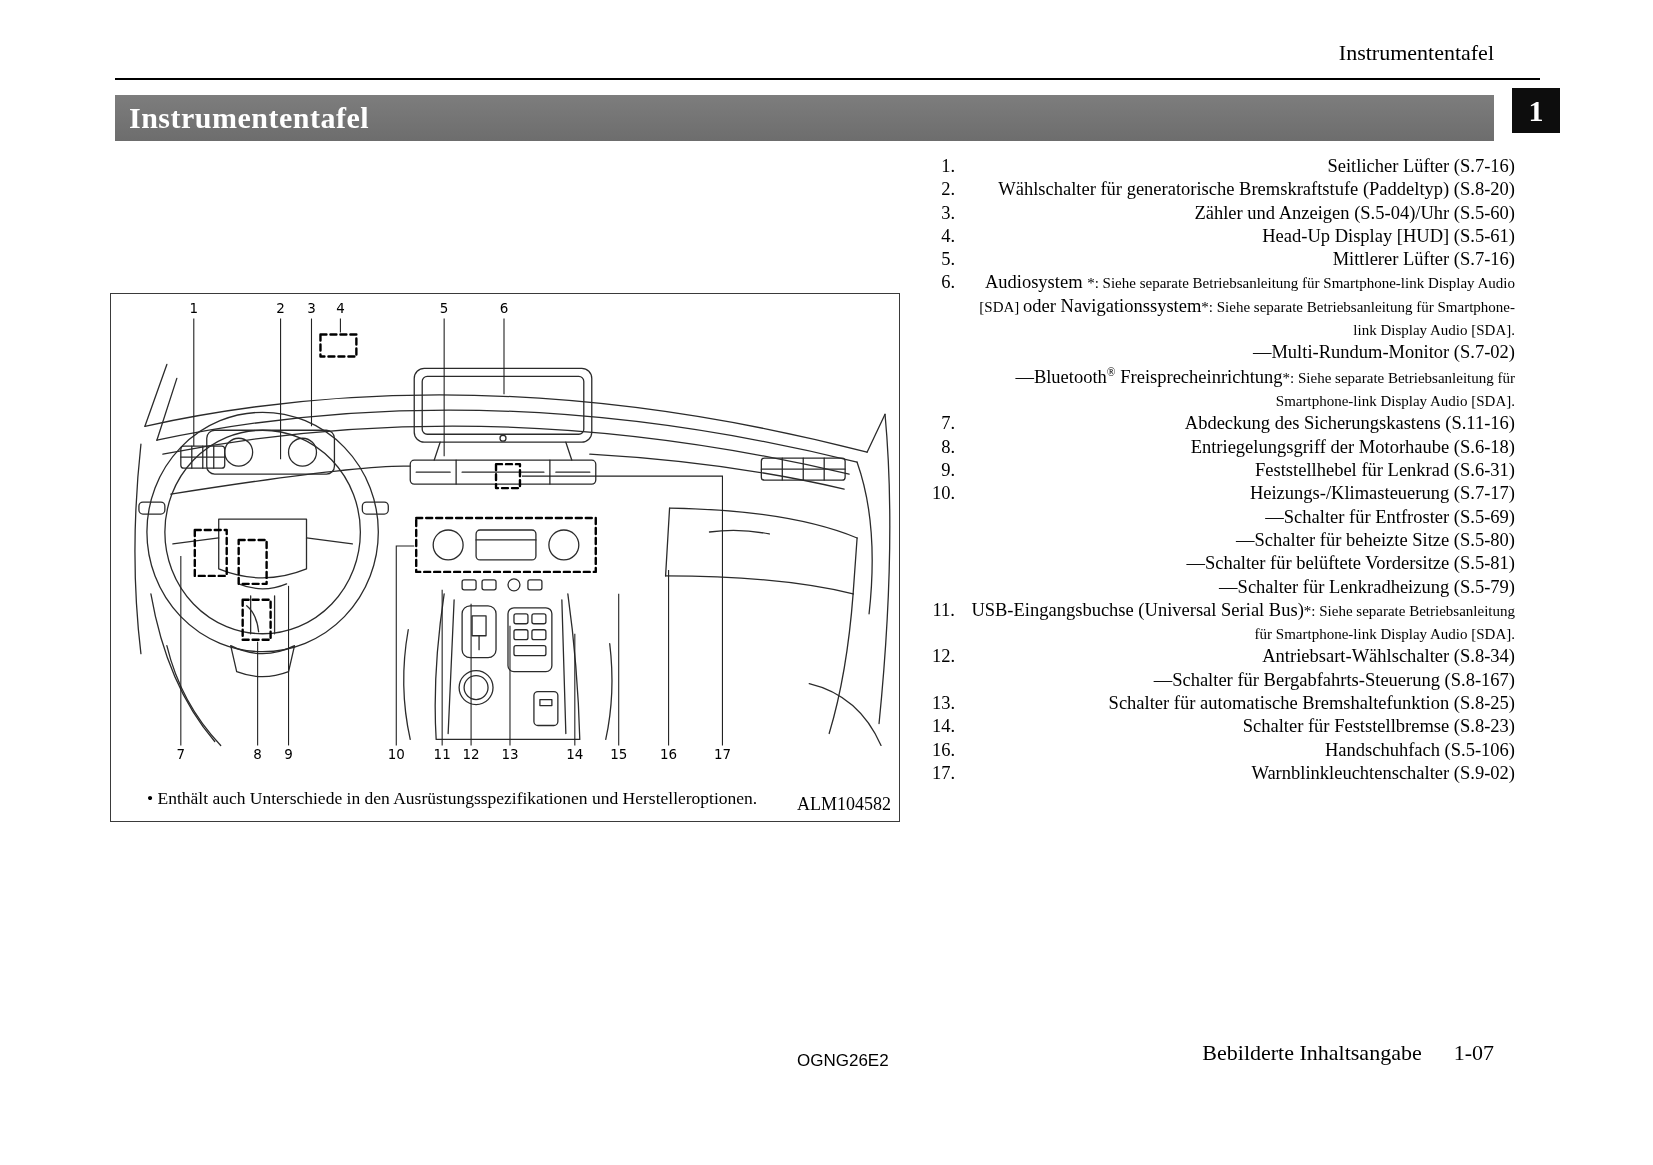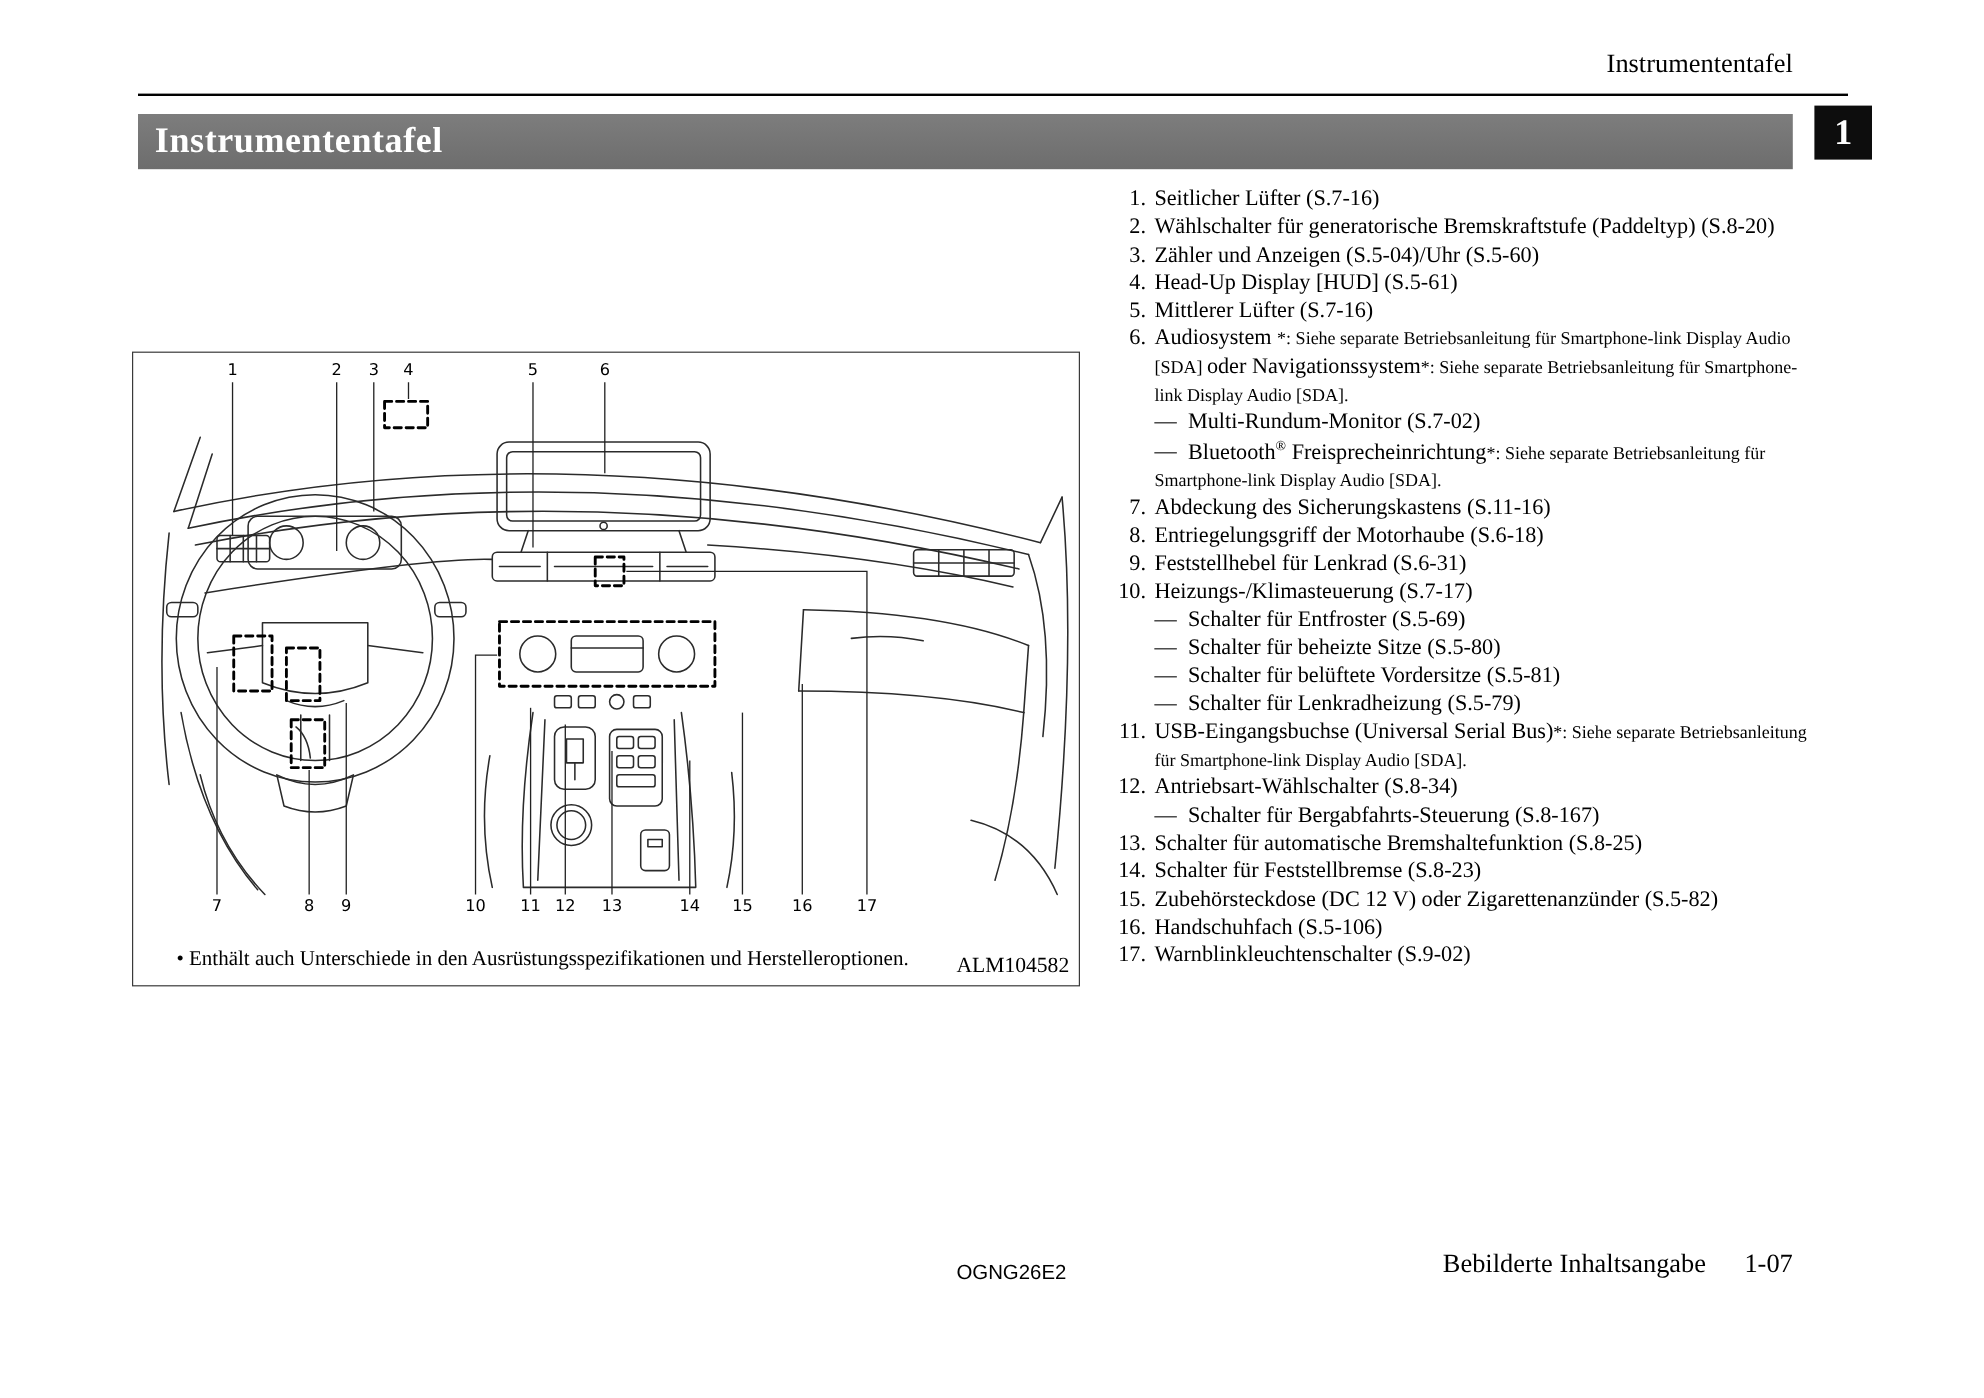--- a/index.html
+++ b/index.html
@@ -36,21 +36,21 @@
   }
   .figure-code {
     position:absolute; right:8px; bottom:6px; font-size:18px;margin-left:44px;
   }
   .parts-list {
     position:absolute; top:155px; left:925px; width:590px;
     font-size:18.5px; line-height:1.26;
   }
   .item { display:flex; }
   .item .num { flex:0 0 37px; width:37px; text-align:right; padding-right:7px; }
-  .item .body { flex:1; }
+  .item .body { flex:1;text-align:right; }
   .fine { font-size:15px; }
   .sup { vertical-align:super; font-size:11.5px; }
   .dash { display:inline-block; min-width:28px; }
   .sketch { fill:none; stroke:#2b2b2b; stroke-width:1.3; stroke-linecap:round; stroke-linejoin:round; }
   .sketch .dashed { stroke:#000; stroke-width:2.4; stroke-dasharray:6 4; }
   .leader { fill:none; stroke:#222; stroke-width:1.1; }
   .callout-num { font-family:"DejaVu Sans", sans-serif; font-size:13.5px; fill:#000; }
   .footer-code {
     position:absolute; top:1051px; left:797px; font-size:17px;
     font-family:"Liberation Sans", sans-serif;
@@ -307,26 +307,20 @@
           <div class="main"><span>Schalter für automatische Bremshaltefunktion (S.8-25)</span></div>
         </div>
       </div>
       <div class="item">
         <span class="num">14.</span>
         <div class="body">
           <div class="main"><span>Schalter für Feststellbremse (S.8-23)</span></div>
         </div>
       </div>
       <div class="item">
-        <span class="num">15.</span>
-        <div class="body">
-          <div class="main"><span>Zubehörsteckdose (DC 12 V) oder Zigarettenanzünder (S.5-82)</span></div>
-        </div>
-      </div>
-      <div class="item">
         <span class="num">16.</span>
         <div class="body">
           <div class="main"><span>Handschuhfach (S.5-106)</span></div>
         </div>
       </div>
       <div class="item">
         <span class="num">17.</span>
         <div class="body">
           <div class="main"><span>Warnblinkleuchtenschalter (S.9-02)</span></div>
         </div>

